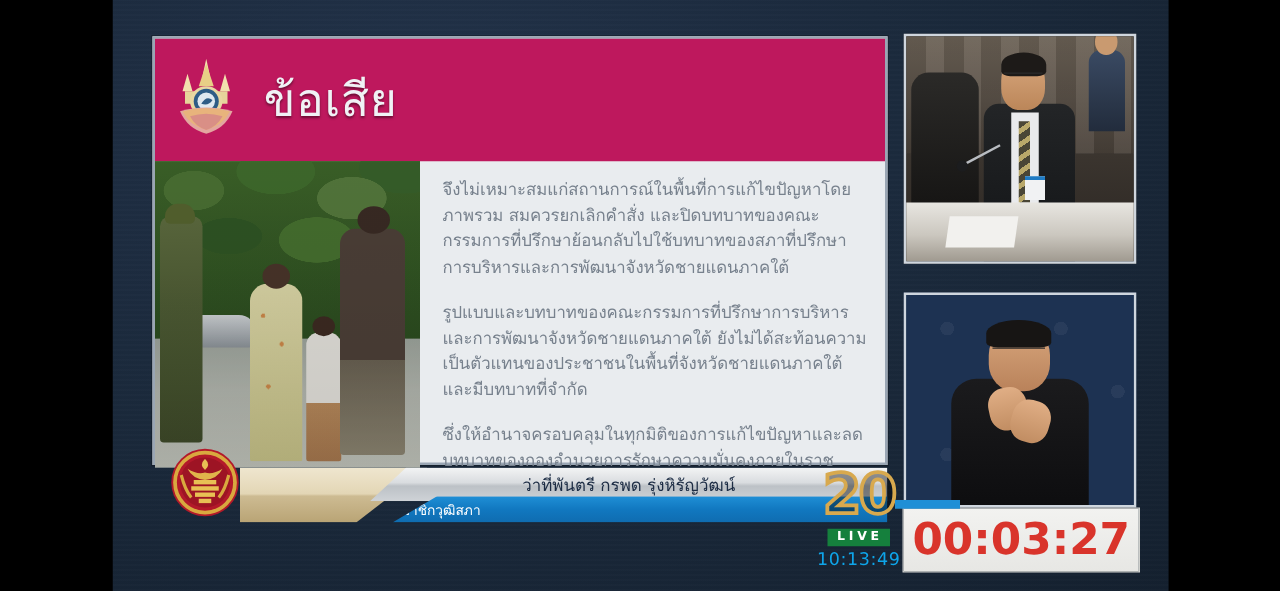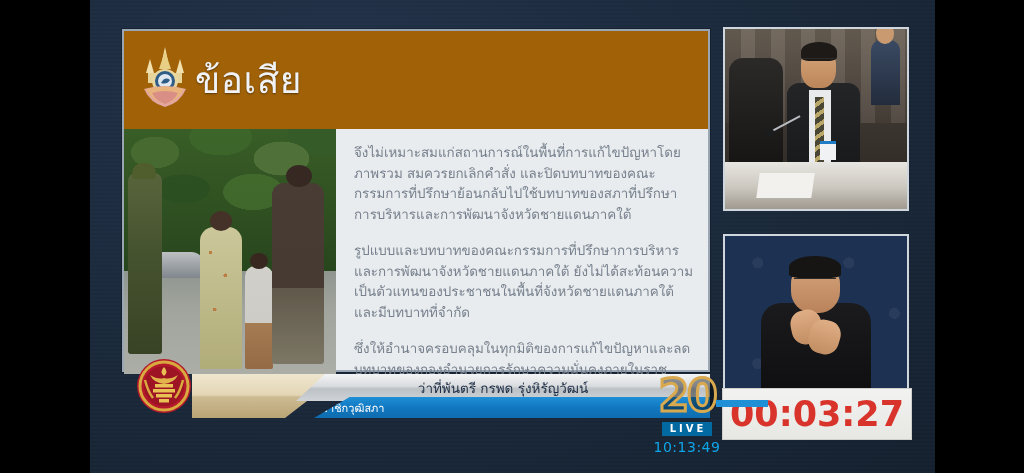--- a/index.html
+++ b/index.html
@@ -18,21 +18,21 @@
   }
   .letterbox{position:absolute;top:0;height:473px;background:#000;z-index:40;}
   #lb-left{left:0;width:90px;}
   #lb-right{left:935px;width:89px;}
 
   
   #slide{position:absolute;left:122px;top:29px;width:588px;height:343px;
     background:#e9ecef;border:2px solid #9aa6b4;box-sizing:border-box;z-index:10;
     box-shadow:0 0 0 1px rgba(0,0,0,.25);}
   #slide-header{position:absolute;left:0;top:0;width:100%;height:98px;
-    background:#a16207;box-sizing:border-box;display:flex;align-items:center;gap:1px;padding-left:12px;}
+    background:#be185d;box-sizing:border-box;display:flex;align-items:center;gap:17px;padding-left:12px;}
   #slide-title{color:#f0f2f5;font-size:37px;line-height:1;letter-spacing:.5px;
     text-shadow:0 1px 2px rgba(0,0,0,.45);}
 
   
   .emblem{width:58px;height:74px;flex:0 0 auto;}
 
   #slide-body{position:absolute;left:0;top:98px;width:100%;height:245px;display:flex;}
   #slide-photo{width:212px;height:100%;position:relative;overflow:hidden;flex:0 0 auto;
     background:linear-gradient(180deg,#4d6b3a 0%,#3c5a2e 28%,#6e7564 55%,#9aa29a 78%,#b9bdb6 100%);}
   
@@ -88,21 +88,21 @@
     background:linear-gradient(180deg,#1f8fd6 0%,#1178c0 50%,#0f6cb0 100%);
     clip-path:polygon(9% 0,100% 0,100% 100%,0 100%);
     display:flex;align-items:center;}
   #role-text{color:#ffffff;font-size:11px;white-space:nowrap;}
 
   
   #bug{position:absolute;left:651px;top:375px;width:72px;height:88px;z-index:25;text-align:center;}
   #bug-num{font-size:44px;font-weight:bold;line-height:.96;letter-spacing:-2px;
     color:transparent;-webkit-text-stroke:3px #d8a94e;
     text-shadow:0 0 1px rgba(0,0,0,.4);}
-  #bug-live{display:inline-block;margin-top:2px;background:#0369a1;color:#fff;
+  #bug-live{display:inline-block;margin-top:2px;background:#15803d;color:#fff;
     font-size:10px;font-weight:bold;letter-spacing:3px;padding:1px 6px 1px 8px;line-height:1.15;}
   #bug-clock{margin-top:3px;color:#0ea5e9;font-size:14px;letter-spacing:.5px;}
 
   
   .panel{position:absolute;z-index:15;border:2px solid #cfd6de;box-sizing:border-box;overflow:hidden;}
   #panel-speaker{left:723px;top:27px;width:186px;height:184px;background:#2b2a28;}
   #panel-signer{left:723px;top:234px;width:186px;height:172px;background:#1e3350;}
 
   
   .room-wall{position:absolute;left:0;top:0;width:100%;height:52%;
@@ -148,21 +148,21 @@
     background:linear-gradient(180deg,#1b1b1d,#0d0d0f);}
   .signer-head{position:absolute;left:36%;top:15%;width:27%;height:31%;border-radius:44% 44% 42% 42%;
     background:linear-gradient(180deg,#d8a67d,#b9825a);}
   .signer-hair{position:absolute;left:35%;top:12%;width:29%;height:13%;border-radius:50% 50% 18% 18%;background:#171514;}
   .signer-glasses{position:absolute;left:38%;top:25%;width:23%;height:5%;border-top:1.5px solid #2a2a2a;}
   .hand{position:absolute;width:17%;height:20%;border-radius:42%;background:linear-gradient(180deg,#e0ae85,#c18d62);}
   .hand.h1{left:36%;top:44%;transform:rotate(-12deg);}
   .hand.h2{left:46%;top:50%;transform:rotate(16deg);}
 
   
-  #timer{position:absolute;left:722px;top:388px;width:190px;height:52px;z-index:30;
+  #timer{position:absolute;left:722px;top:406px;width:190px;height:52px;z-index:30;
     background:linear-gradient(180deg,#f2f2f0,#e7e7e4);
     border:1px solid #cfd0cd;box-sizing:border-box;
     display:flex;align-items:center;justify-content:center;}
   #timer-text{color:#d9342b;font-size:35px;font-weight:bold;letter-spacing:0px;line-height:1;}
   #timer-accent{position:absolute;left:716px;top:400px;width:52px;height:7px;background:#1f8fd6;z-index:31;}
 </style>
 </head>
 <body>
 
 <div id="stage">

